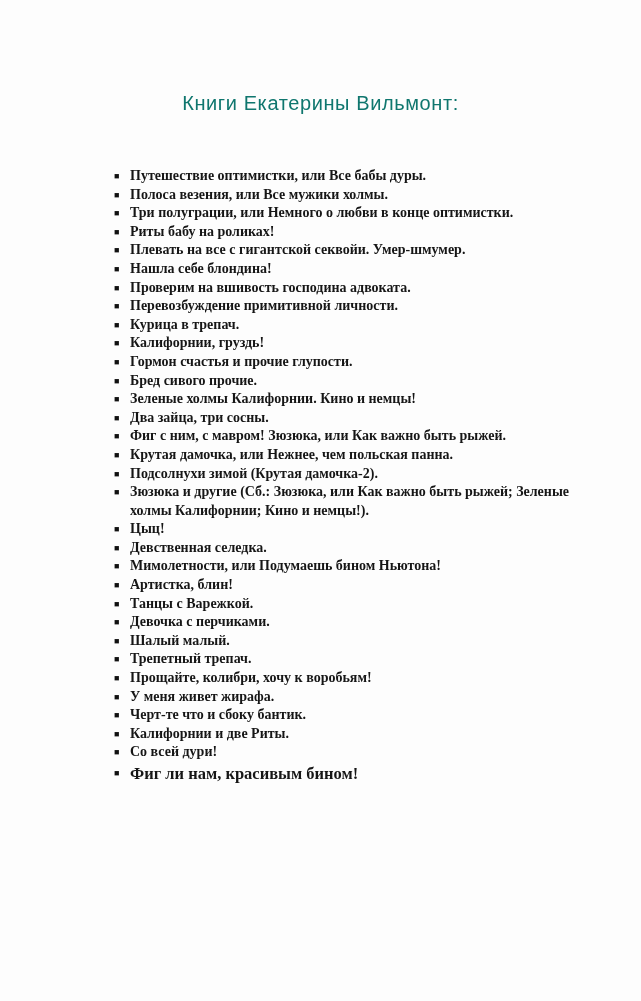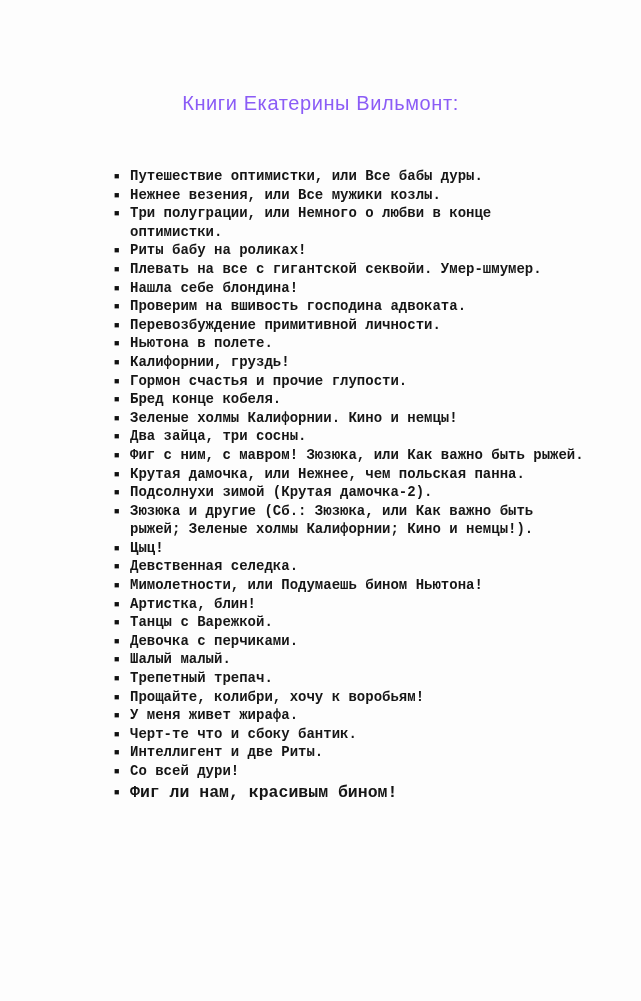--- a/index.html
+++ b/index.html
@@ -21,21 +21,21 @@
     box-sizing: border-box;
     padding-top: 92px;
   }
   .title {
     margin: 0;
     text-align: center;
     font-family: "Liberation Sans", sans-serif;
     font-weight: normal;
     font-size: 20px;
     letter-spacing: 0.6px;
-    color: #8b5cf6;
+    color: #0f766e;
   }
   .book-list {
     list-style: none;
     margin: 52px 52px 0 114px;
     padding: 0;
   }
   .book-item {
     display: flex;
     align-items: flex-start;
     font-family: "Liberation Serif", serif;
@@ -46,21 +46,20 @@
   }
   .book-item .bullet {
     flex: 0 0 16px;
     width: 16px;
     font-size: 9px;
     line-height: 18.6px;
     color: #111;
   }
   .book-item .text {
     flex: 1 1 auto;
-    font-family: Liberation Mono, monospace;
   }
   .book-item.large {
     font-size: 16.5px;
     line-height: 21px;
     margin-top: 1px;
   }
   .book-item.large .bullet {
     font-size: 9px;
     line-height: 21px;
   }
@@ -70,21 +69,21 @@
 
 <div class="page">
   <h1 class="title">Книги Екатерины Вильмонт:</h1>
   <ul class="book-list" id="book-list">
       <li class="book-item">
         <span class="bullet">■</span>
         <span class="text">Путешествие оптимистки, или Все бабы дуры.</span>
       </li>
       <li class="book-item">
         <span class="bullet">■</span>
-        <span class="text">Нежнее везения, или Все мужики козлы.</span>
+        <span class="text">Полоса везения, или Все мужики холмы.</span>
       </li>
       <li class="book-item">
         <span class="bullet">■</span>
         <span class="text">Три полуграции, или Немного о любви в конце оптимистки.</span>
       </li>
       <li class="book-item">
         <span class="bullet">■</span>
         <span class="text">Риты бабу на роликах!</span>
       </li>
       <li class="book-item">
@@ -98,33 +97,33 @@
       <li class="book-item">
         <span class="bullet">■</span>
         <span class="text">Проверим на вшивость господина адвоката.</span>
       </li>
       <li class="book-item">
         <span class="bullet">■</span>
         <span class="text">Перевозбуждение примитивной личности.</span>
       </li>
       <li class="book-item">
         <span class="bullet">■</span>
-        <span class="text">Ньютона в полете.</span>
+        <span class="text">Курица в трепач.</span>
       </li>
       <li class="book-item">
         <span class="bullet">■</span>
         <span class="text">Калифорнии, груздь!</span>
       </li>
       <li class="book-item">
         <span class="bullet">■</span>
         <span class="text">Гормон счастья и прочие глупости.</span>
       </li>
       <li class="book-item">
         <span class="bullet">■</span>
-        <span class="text">Бред конце кобеля.</span>
+        <span class="text">Бред сивого прочие.</span>
       </li>
       <li class="book-item">
         <span class="bullet">■</span>
         <span class="text">Зеленые холмы Калифорнии. Кино и немцы!</span>
       </li>
       <li class="book-item">
         <span class="bullet">■</span>
         <span class="text">Два зайца, три сосны.</span>
       </li>
       <li class="book-item">
@@ -182,21 +181,21 @@
       <li class="book-item">
         <span class="bullet">■</span>
         <span class="text">У меня живет жирафа.</span>
       </li>
       <li class="book-item">
         <span class="bullet">■</span>
         <span class="text">Черт-те что и сбоку бантик.</span>
       </li>
       <li class="book-item">
         <span class="bullet">■</span>
-        <span class="text">Интеллигент и две Риты.</span>
+        <span class="text">Калифорнии и две Риты.</span>
       </li>
       <li class="book-item">
         <span class="bullet">■</span>
         <span class="text">Со всей дури!</span>
       </li>
       <li class="book-item large">
         <span class="bullet">■</span>
         <span class="text">Фиг ли нам, красивым бином!</span>
       </li>
     </ul>

